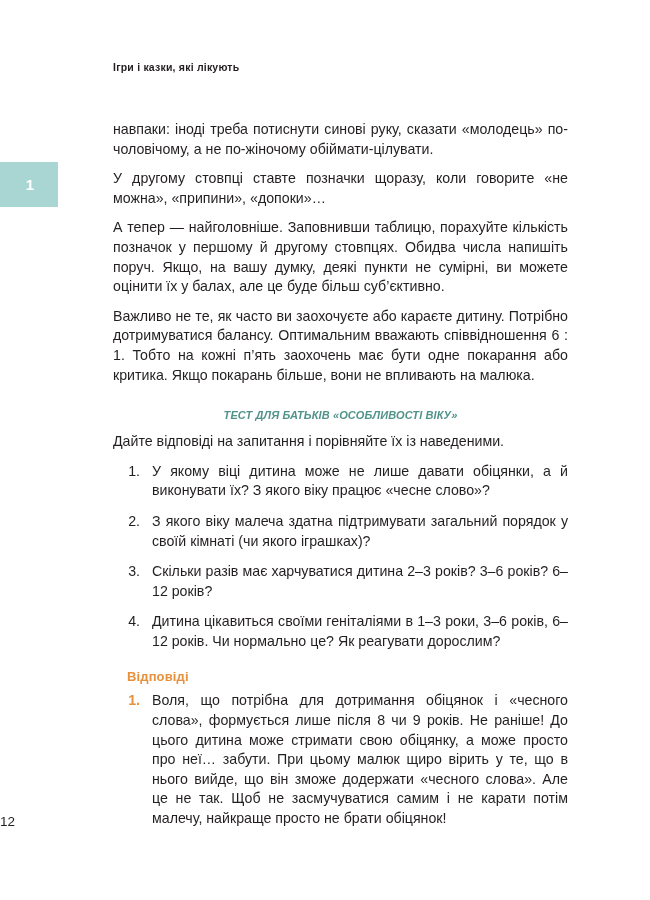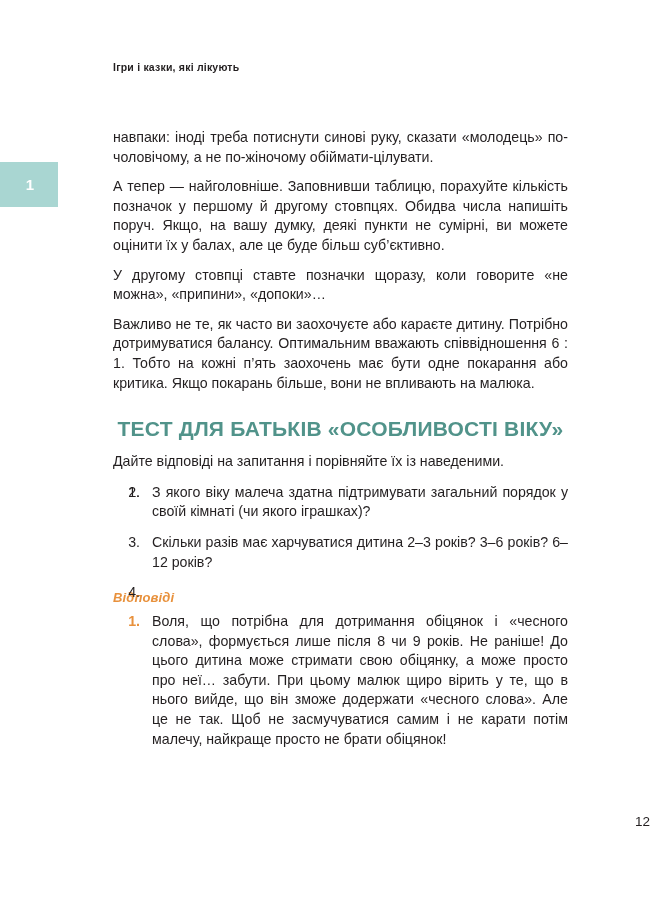--- a/index.html
+++ b/index.html
@@ -54,44 +54,45 @@
     font-size: 15px;
     font-weight: bold;
     line-height: 1;
     padding-left: 2px;
   }
 
   
   .column {
     position: absolute;
     left: 113px;
-    top: 128px;
+    top: 120px;
     width: 455px;
   }
 
   p.body-par {
     margin: 0 0 10px 0;
     font-size: 14.2px;
     line-height: 19.6px;
     text-align: justify;
     text-justify: inter-word;
     hyphens: manual;
     color: #231f20;
   }
   p.body-par:last-child { margin-bottom: 0; }
 
   
   .section-heading {
     margin: 24px 0 11px 0;
     text-align: center;
-    font-size: 21px;
+    font-size: 11px;
     font-weight: bold;
     letter-spacing: 0.01em;
     color: #51938a;
     text-transform: uppercase;
+    font-style: italic;
   }
 
   .lead-line {
     margin: 4px 0 10px 0;
     font-size: 14.2px;
     line-height: 19.6px;
     color: #231f20;
     text-align: left;
   }
 
@@ -115,26 +116,25 @@
     position: absolute;
     left: 0;
     top: 0;
     width: 27px;
     text-align: right;
     color: #231f20;
   }
 
   
   .answers-heading {
-    margin: 18px 0 7px 0;
+    margin: 18px 0 7px 14px;
     font-size: 13px;
     font-weight: bold;
     color: #e8913c;
     letter-spacing: 0.01em;
-    font-style: italic;
   }
 
   ol.a-list {
     list-style: none;
     margin: 0;
     padding: 0;
   }
   ol.a-list > li {
     position: relative;
     padding-left: 39px;
@@ -154,61 +154,63 @@
     color: #e8913c;
     font-weight: bold;
   }
 
   
   .folio {
     position: absolute;
     left: 0;
     right: 0;
     top: 814px;
-    text-align: right;
+    text-align: left;
     font-size: 13.5px;
     color: #231f20;
   }
 </style>
 </head>
 <body>
 
 <div class="page">
 
   <div class="running-head">Ігри і казки, які лікують</div>
 
   <div class="chapter-tab">
     <span class="chapter-tab-number">1</span>
   </div>
 
   <div class="column">
 
     <p class="body-par">навпаки: іноді треба потиснути синові руку, сказати «молодець» по-чоловічому, а не по-жіночому обіймати-цілувати.</p>
+    <p class="body-par">У другому стовпці ставте позначки щоразу, коли говорите «не можна», «припини», «допоки»…</p>
     <p class="body-par">А тепер — найголовніше. Заповнивши таблицю, порахуйте кількість позначок у першому й другому стовпцях. Обидва числа напишіть поруч. Якщо, на вашу думку, деякі пункти не сумірні, ви можете оцінити їх у балах, але це буде більш суб’єктивно.</p>
-    <p class="body-par">У другому стовпці ставте позначки щоразу, коли говорите «не можна», «припини», «допоки»…</p>
     <p class="body-par">Важливо не те, як часто ви заохочуєте або караєте дитину. Потрібно дотримуватися балансу. Оптимальним вважають співвідношення 6 : 1. Тобто на кожні п’ять заохочень має бути одне покарання або критика. Якщо покарань більше, вони не впливають на малюка.</p>
 
     <div class="section-heading">ТЕСТ ДЛЯ БАТЬКІВ «ОСОБЛИВОСТІ ВІКУ»</div>
 
     <p class="lead-line">Дайте відповіді на запитання і порівняйте їх із наведеними.</p>
 
     <ol class="q-list">
       <li>
         <span class="marker">1.</span>
+        <span>У якому віці дитина може не лише давати обіцянки, а й виконувати їх? З якого віку працює «чесне слово»?</span>
       </li>
       <li>
         <span class="marker">2.</span>
         <span>З якого віку малеча здатна підтримувати загальний порядок у своїй кімнаті (чи якого іграшках)?</span>
       </li>
       <li>
         <span class="marker">3.</span>
         <span>Скільки разів має харчуватися дитина 2–3 років? 3–6 років? 6–12 років?</span>
       </li>
       <li>
         <span class="marker">4.</span>
+        <span>Дитина цікавиться своїми геніталіями в 1–3 роки, 3–6 років, 6–12 років. Чи нормально це? Як реагувати дорослим?</span>
       </li>
     </ol>
 
     <div class="answers-heading">Відповіді</div>
 
     <ol class="a-list">
       <li>
         <span class="marker">1.</span>
         <span>Воля, що потрібна для дотримання обіцянок і «чесного слова», формується лише після 8 чи 9 років. Не раніше! До цього дитина може стримати свою обіцянку, а може просто про неї… забути. При цьому малюк щиро вірить у те, що в нього вийде, що він зможе додержати «чесного слова». Але це не так. Щоб не засмучуватися самим і не карати потім малечу, найкраще просто не брати обіцянок!</span>
       </li>

